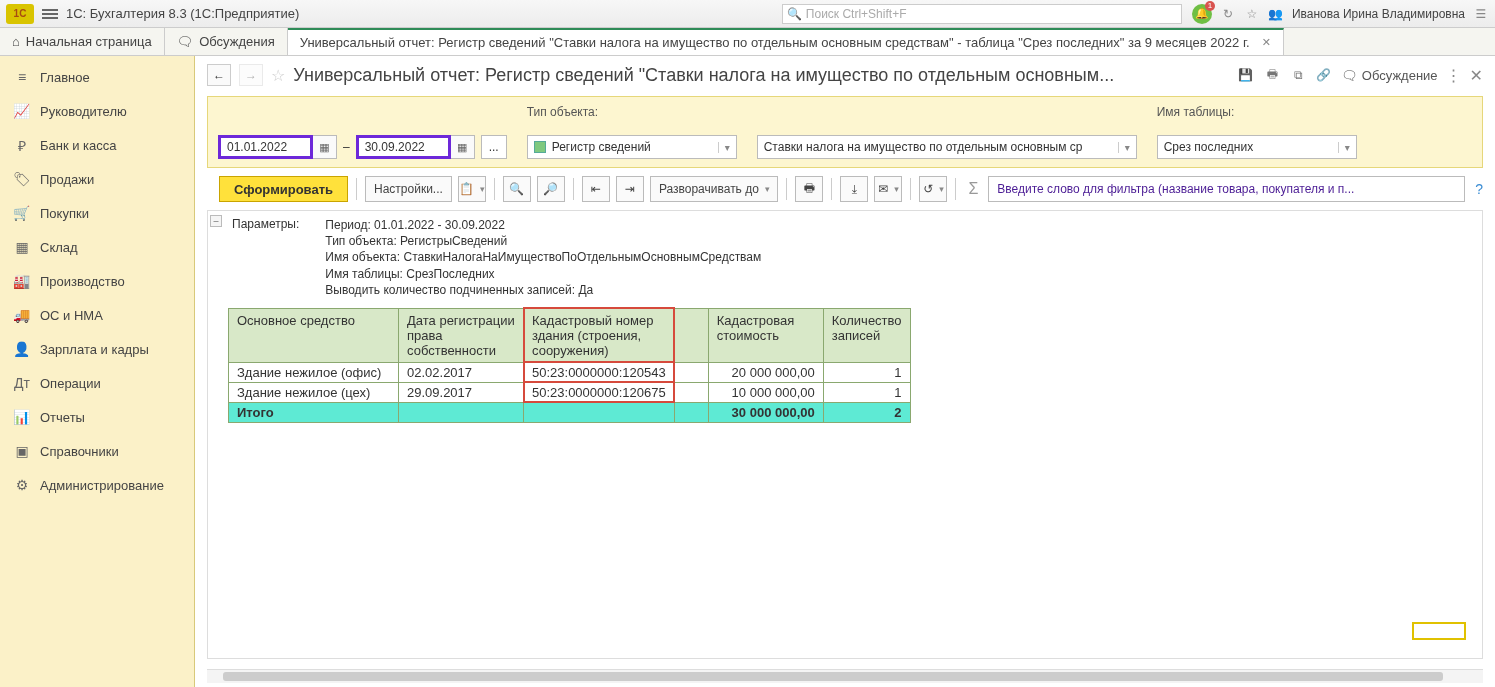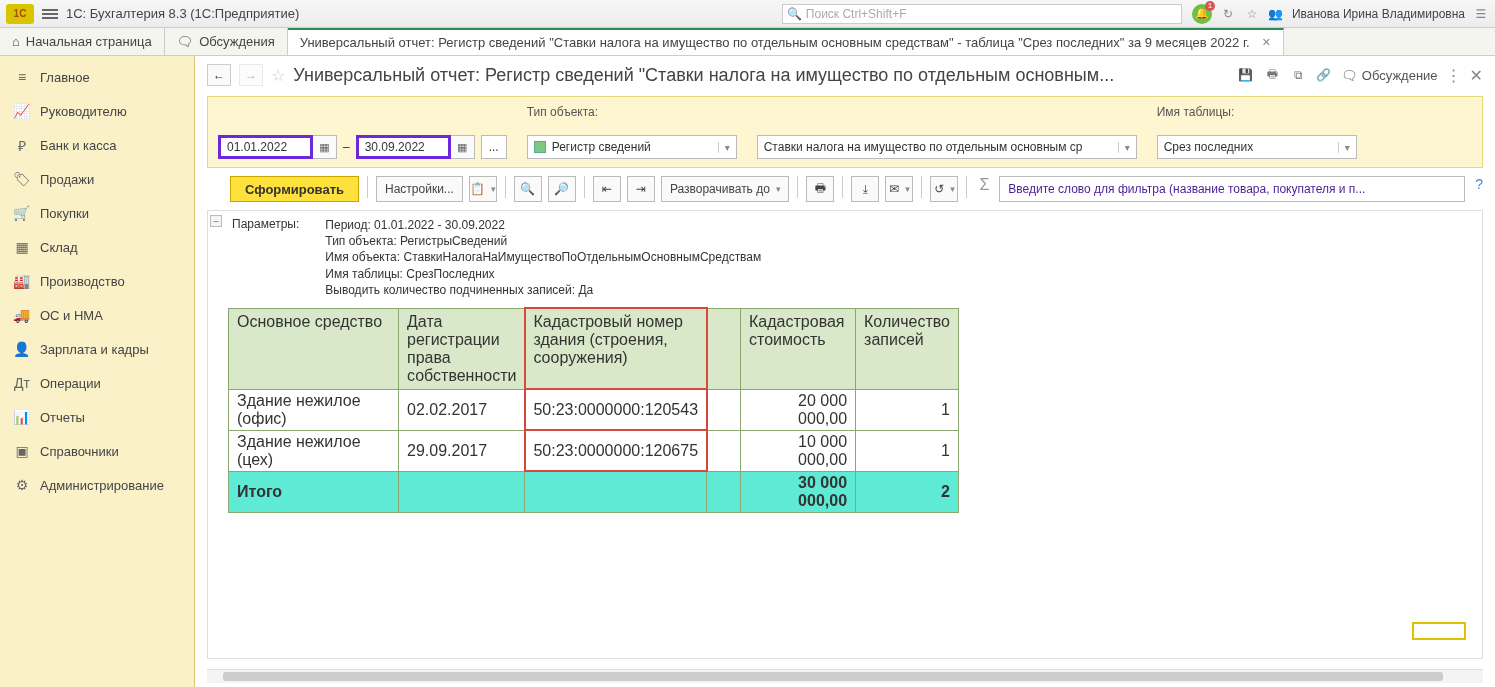--- a/index.html
+++ b/index.html
@@ -54,39 +54,39 @@
   .cal-btn { width:24px; height:24px; border:1px solid #bbb; border-left:none; background:#fafafa; display:flex; align-items:center; justify-content:center; font-size:11px; color:#666; }
   .dots-btn { width:26px; height:24px; border:1px solid #bbb; background:#fff; display:flex; align-items:center; justify-content:center; font-size:12px; }
   .select-box { height:24px; border:1px solid #bbb; background:#fff; display:flex; align-items:center; padding:0 6px; font-size:12px; gap:6px;margin-top:12px; }
   .sel-mid { width:210px; }
   .sel-wide { width:380px;gap:36px; }
   .sel-tab { width:200px; }
   .dd-arrow { margin-left:auto; border-left:1px solid #ccc; padding-left:6px; color:#888; font-size:10px; }
   .green-ico { width:12px; height:12px; background:#7fc97f; border:1px solid #5a9; }
 
   
-  .toolbar { display:flex; align-items:flex-start; gap:6px; padding:0 12px 8px 24px; flex-wrap:nowrap;margin-left:11px; }
+  .toolbar { display:flex; align-items:center; gap:6px; padding:0 12px 8px 24px; flex-wrap:nowrap; }
   .btn-yellow { height:26px; background:#ffe13b; border:1px solid #c9a400; font-size:13px; font-weight:bold; color:#333; padding:0 14px; cursor:pointer; }
   .btn { height:26px; border:1px solid #bbb; background:#fafafa; font-size:12px; color:#444; padding:0 8px; cursor:pointer; display:flex; align-items:center; gap:4px; }
   .btn.iconly { padding:0; width:28px; justify-content:center; }
   .btn .dd { font-size:9px; color:#888; margin-left:2px; }
   .sep { width:1px; height:22px; background:#ccc; margin:0 2px; }
   .sigma { font-size:16px; color:#999; margin:0 4px; }
   .filter-input { flex:1; height:26px; border:1px solid #bbb; background:#fff; color:#4c1d95; font-size:12px; padding:0 8px; display:flex; align-items:center; min-width:300px; }
   .qmark { color:#3b8dd4; font-size:14px; margin-left:4px; cursor:pointer; }
 
   
   .report-wrap { flex:1; margin:0 12px 10px 12px; border:1px solid #ddd; background:#fff; overflow:auto; position:relative; }
   .collapse-gutter { position:absolute; left:2px; top:4px; width:12px; border:1px solid #bbb; background:#f5f5f5; font-size:9px; text-align:center; color:#666; }
   .params-block { padding:6px 6px 10px 24px; font-size:12px; color:#333; }
   .params-block .plab { display:inline-block; width:90px; vertical-align:top; }
   .params-lines { display:inline-block; }
   .params-lines div { line-height:1.35; }
 
-  table.report { border-collapse:collapse; margin-left:20px; font-size:16px; }
+  table.report { border-collapse:collapse; margin-left:20px; font-size:13px; }
   table.report th { background:#d8e8c8; border:1px solid #8aa86f; padding:4px 8px; text-align:left; font-weight:normal; vertical-align:top; }
   table.report td { border:1px solid #8aa86f; padding:2px 8px; }
   table.report .num { text-align:right; }
   table.report tr.total td { background:#5eead4; font-weight:bold; }
   .red-box { outline:2px solid #d64a3c; outline-offset:-1px; }
 
   
   .hscroll { height:14px; background:#f4f4f4; border-top:1px solid #ddd; margin:0 12px 4px 12px; position:relative; }
   .hscroll .thumb { position:absolute; left:16px; right:40px; top:2px; bottom:2px; background:#ccc; border-radius:3px; }
   .mini-yellow { position:absolute; right:16px; bottom:18px; width:54px; height:18px; border:2px solid #e0c100; }

